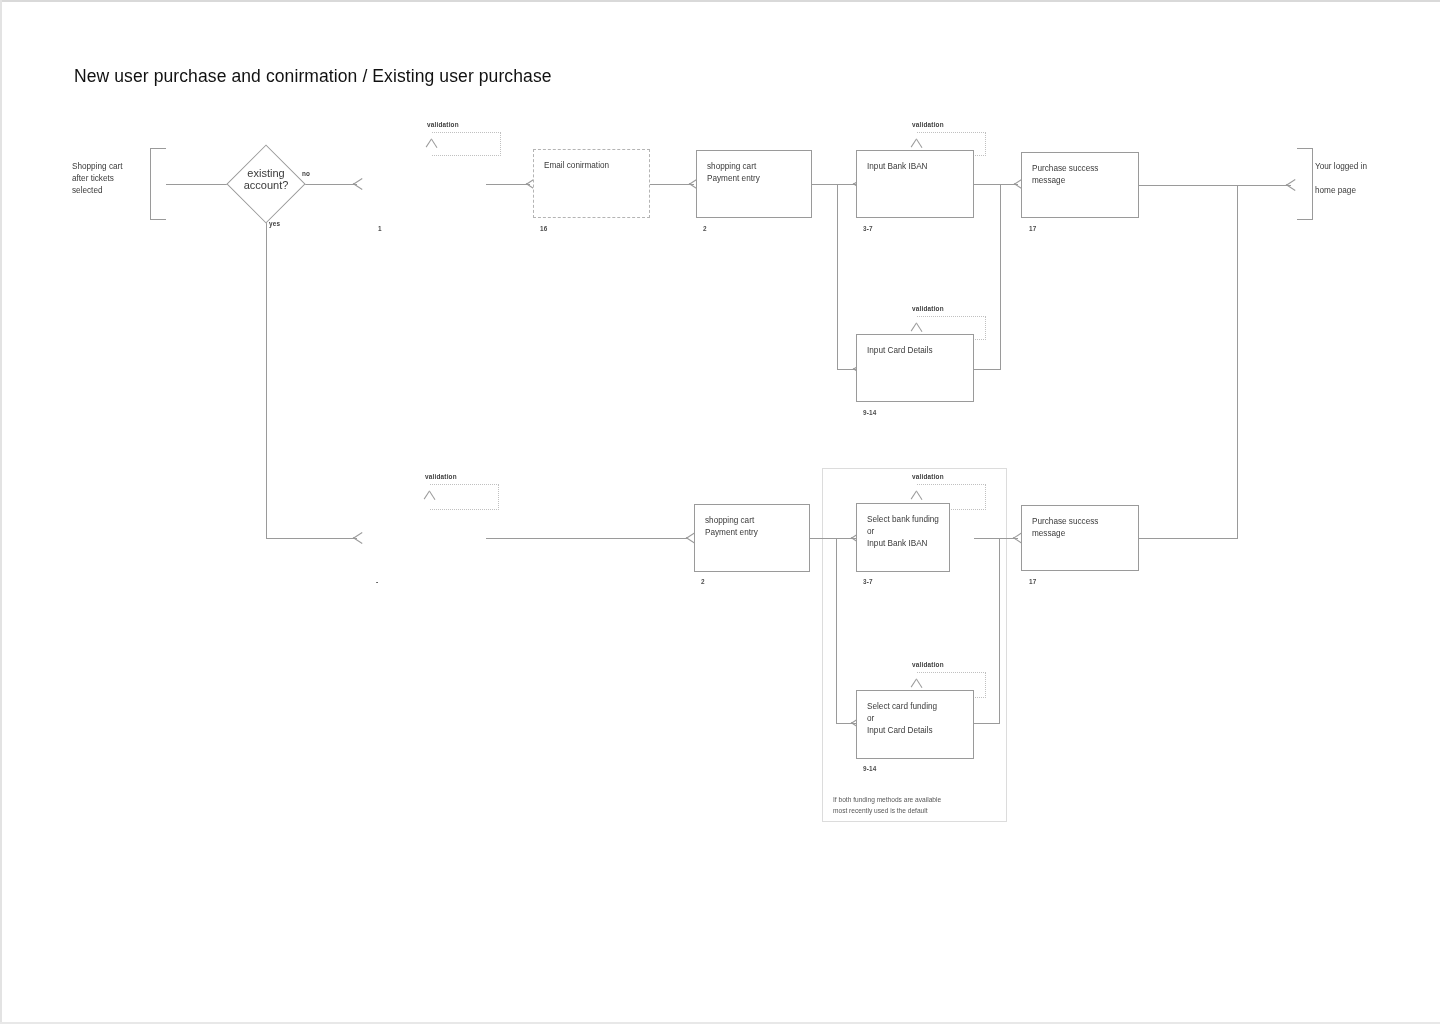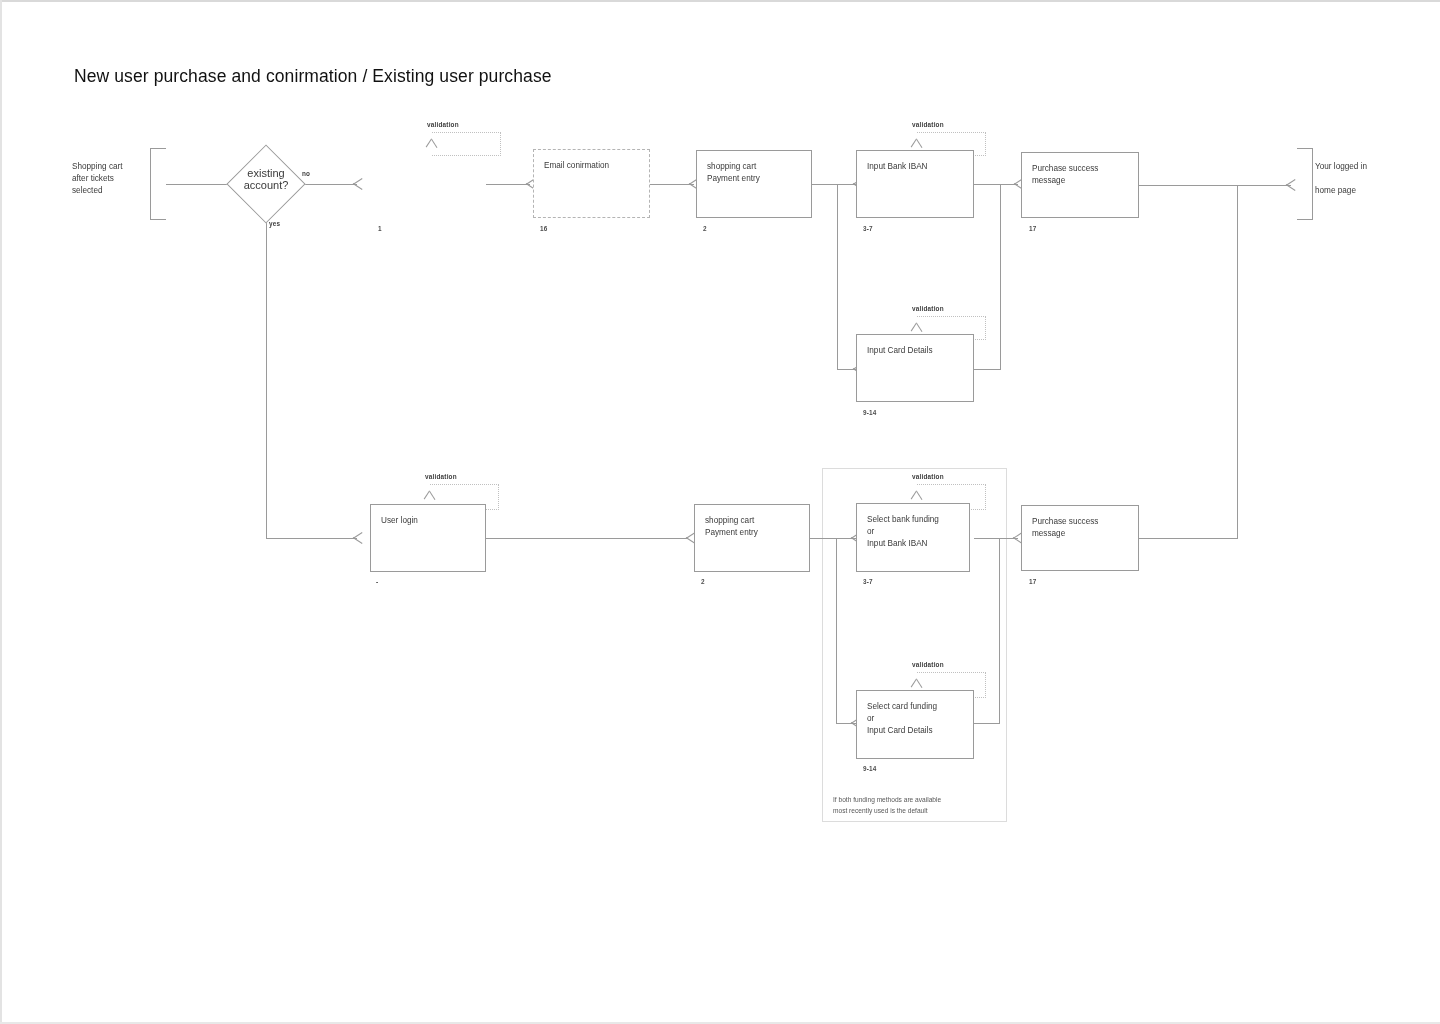--- a/index.html
+++ b/index.html
@@ -293,23 +293,20 @@
   <div class="node-num" style="left:1029px; top:225px;">17</div>
 
   <div class="hline" style="left:1139px; top:185px; width:152px;"></div>
   <div class="arrow-right" style="left:1286px; top:179px;"></div>
 
   <div class="bracket-right" style="left:1297px; top:148px; width:16px; height:72px;"></div>
   <div class="terminal-text" style="left:1315px; top:161px; width:90px;">Your logged in
 
 home page</div>
 
-  <div class="node" style="left:370px; top:504px; width:116px; height:68px;">
-    <div class="node-text">User login</div>
-  </div>
   <div class="node-num" style="left:376px; top:578px;">-</div>
   <div class="val-label" style="left:425px; top:473px;">validation</div>
   <div class="val-loop" style="left:430px; top:484px; width:69px; height:26px;"></div>
   <div class="arrow-down" style="left:424px; top:491px;"></div>
 
   <div class="hline" style="left:486px; top:538px; width:201px;"></div>
   <div class="arrow-right" style="left:686px; top:532px;"></div>
 
   <div class="node" style="left:694px; top:504px; width:116px; height:68px;">
     <div class="node-text">shopping cart
@@ -320,21 +317,21 @@
   <div class="group-box" style="left:822px; top:468px; width:185px; height:354px;"></div>
   <div class="group-note" style="left:833px; top:794px; width:170px;">If both funding methods are available
 most recently used is the default</div>
 
   <div class="hline" style="left:810px; top:538px; width:46px;"></div>
   <div class="arrow-right" style="left:851px; top:532px;"></div>
   <div class="vline" style="left:836px; top:538px; height:185px;"></div>
   <div class="hline" style="left:836px; top:723px; width:21px;"></div>
   <div class="arrow-right" style="left:851px; top:717px;"></div>
 
-  <div class="node" style="left:856px; top:503px; width:114px; height:69px;">
+  <div class="node" style="left:856px; top:503px; width:94px; height:69px;">
     <div class="node-text">Select bank funding
 or
 Input Bank IBAN</div>
   </div>
   <div class="node-num" style="left:863px; top:578px;">3-7</div>
   <div class="val-label" style="left:912px; top:473px;">validation</div>
   <div class="val-loop" style="left:917px; top:484px; width:69px; height:26px;"></div>
   <div class="arrow-down" style="left:911px; top:491px;"></div>
 
   <div class="node" style="left:856px; top:690px; width:118px; height:69px;">

